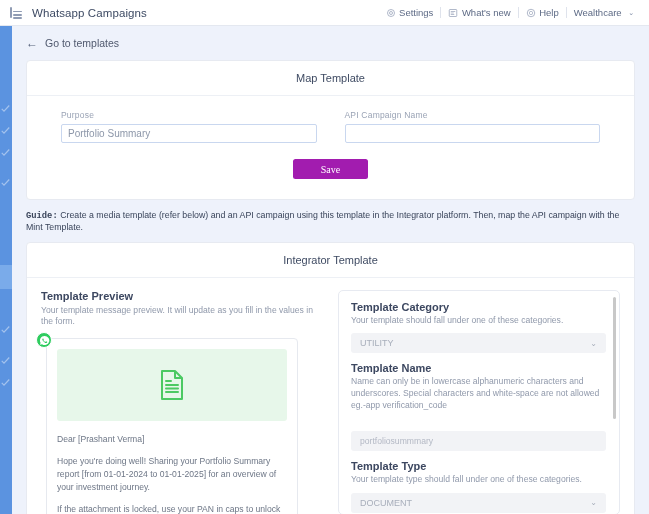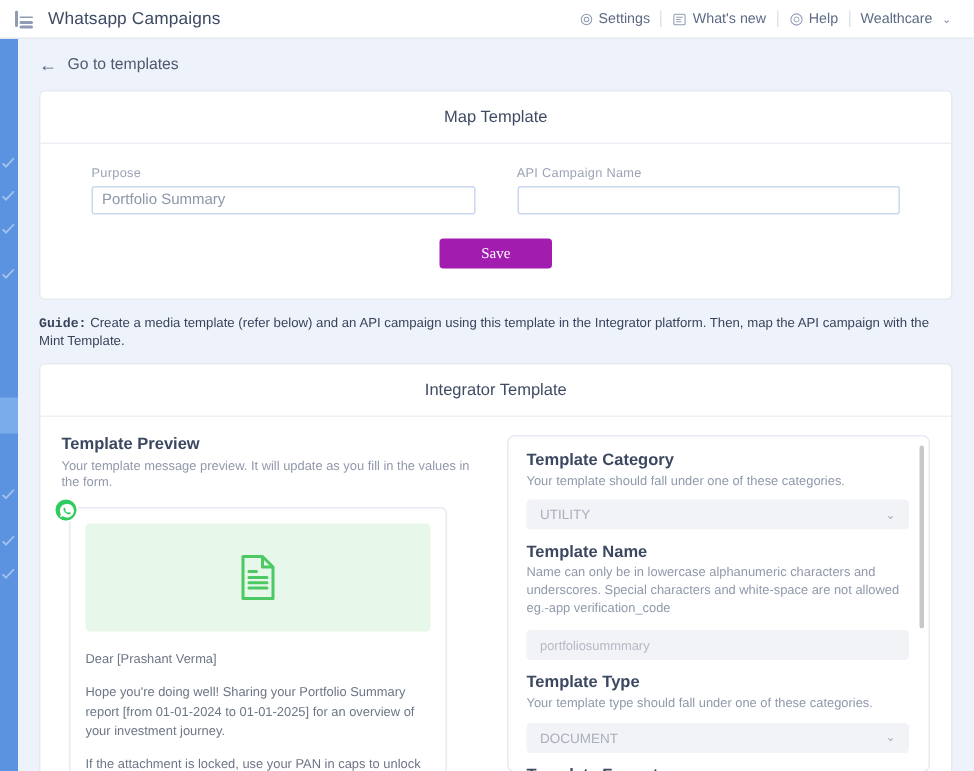--- a/index.html
+++ b/index.html
@@ -121,21 +121,21 @@
     padding:10px 13px 10px 12px; height:225px; overflow:hidden; position:relative;
   }
   .grp{ margin-bottom:9px; }
   .grp .sec-title{ margin-bottom:2px; }
   .ro-field{
     margin-top:7px; height:20px; background:#f2f3f6; border-radius:3px;
     display:flex; align-items:center; padding:0 9px; font-size:9px; color:#a8aebb;
   }
   .ro-field .chev{ margin-left:auto; font-size:8px; color:#a8aebb; }
   .ro-input{
-    margin-top:9px; height:20px; background:#f2f3f6; border-radius:3px;
+    margin-top:20px; height:20px; background:#f2f3f6; border-radius:3px;
     display:flex; align-items:center; padding:0 9px; font-size:8.6px; color:#b4b9c5;
   }
   .sbar{
     position:absolute; right:3px; top:6px; width:3px; height:122px;
     background:#c8c8c8; border-radius:2px;
   }
 </style>
 </head>
 <body>
 

